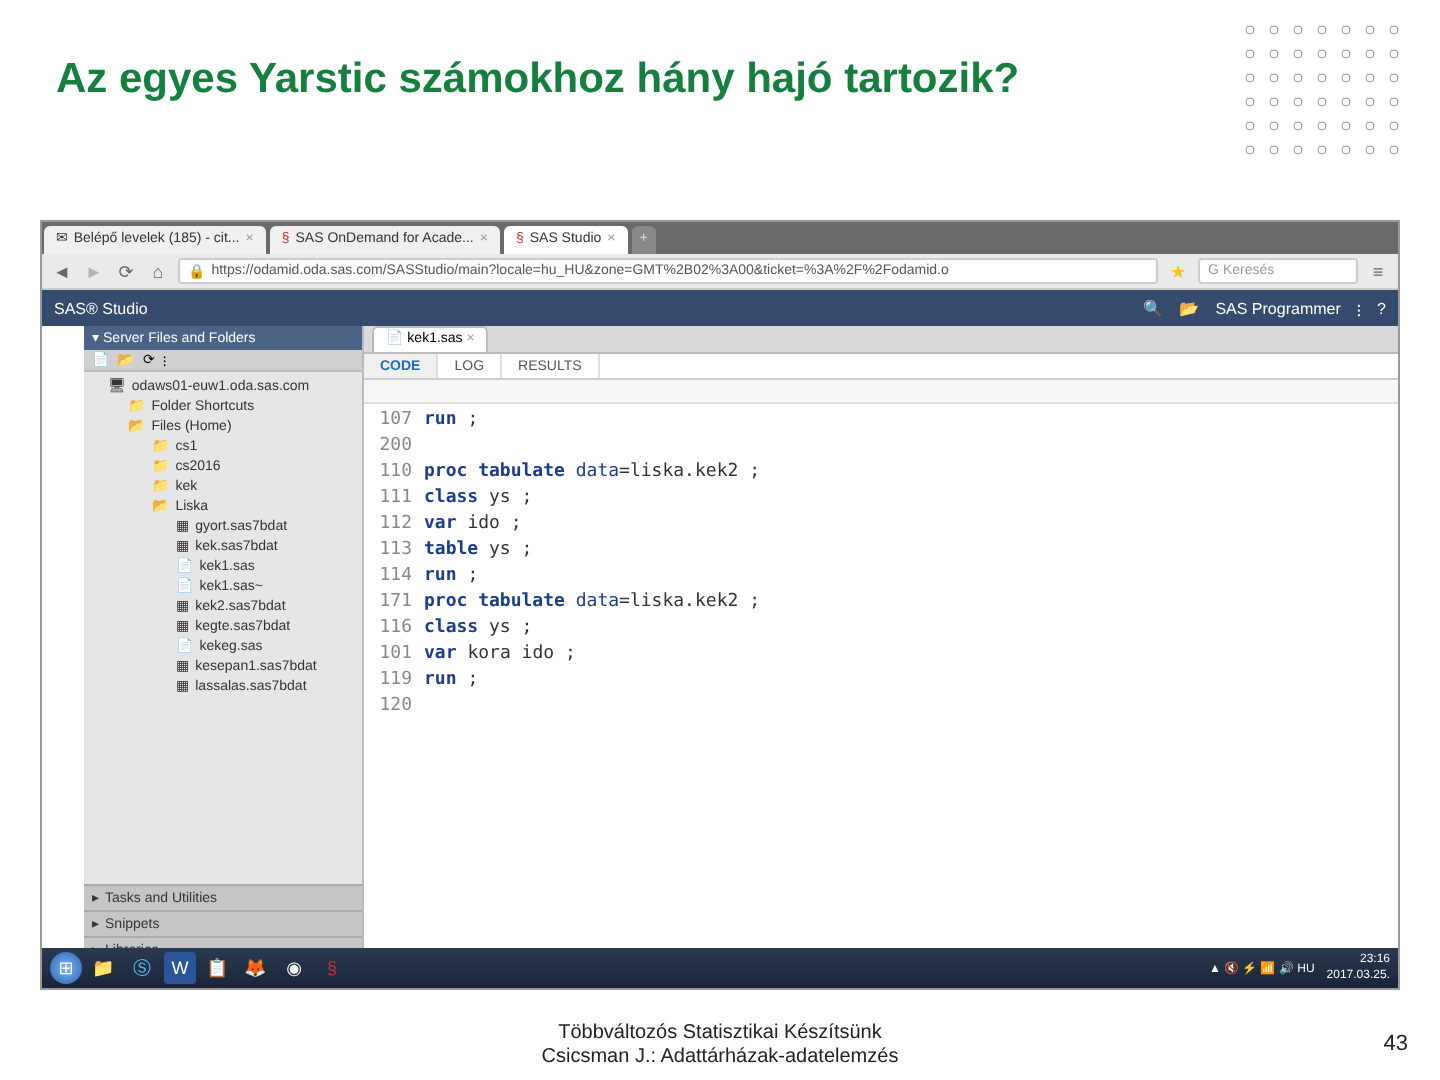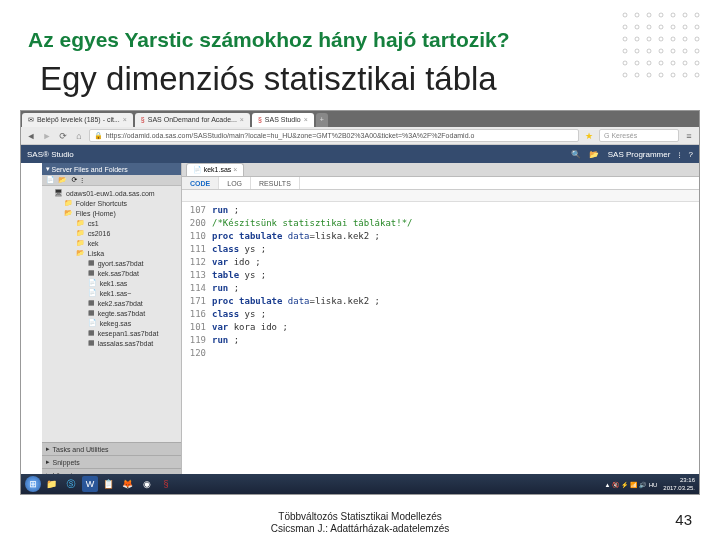--- a/index.html
+++ b/index.html
@@ -40,21 +40,21 @@
   .ctext { color:#333; }
   .kw { color:#1a3d8f; font-weight:bold; }
   .cm { color:#2a8a2a; }
   .ds { color:#1a3d8f; }
   .semi { color:#333; }
   .taskbar { position:absolute; bottom:0; left:0; right:0; height:20px; background: linear-gradient(#2a3a52,#1a2438); display:flex; align-items:center; padding:0 4px; gap:3px; }
   .tbicon { width:16px; height:16px; border-radius:2px; display:inline-flex; align-items:center; justify-content:center; font-size:9px; color:#fff; }
   .tbright { margin-left:auto; display:flex; align-items:center; gap:6px; font-size:6px; color:#fff; text-align:right; }
   .footer1 { position:absolute; bottom: 18px; left:0; right:0; text-align:center; font-size:10px; color:#222; }
   .footer2 { position:absolute; bottom: 6px; left:0; right:0; text-align:center; font-size:10px; color:#222; }
-  .pagenum { position:absolute; bottom: 12px; right: 28px; font-size:15px; color:#222; }
+  .pagenum { position:absolute; bottom: 12px; right: 16px; font-size:11px; color:#222; }
 </style>
 </head>
 <body>
 
 <div class="slide">
 
   <div class="dotgrid">
     <svg width="80" height="80">
       <g fill="none" stroke="#999" stroke-width="0.5">
         <circle cx="5" cy="5" r="2"></circle>
@@ -97,21 +97,20 @@
           <circle cx="29" cy="65" r="2"></circle>
           <circle cx="41" cy="65" r="2"></circle>
           <circle cx="53" cy="65" r="2"></circle>
           <circle cx="65" cy="65" r="2"></circle>
           <circle cx="77" cy="65" r="2"></circle>
       </g>
     </svg>
   </div>
 
   <div class="question">Az egyes Yarstic számokhoz hány hajó tartozik?</div>
-  <div class="title">Egy dimenziós statisztikai tábla</div>
 
   <div class="screenshot">
 
     <div class="tabbar">
       <div class="btab">
         <span>✉</span>
         <span>Belépő levelek (185) - cit...</span>
         <span class="x">×</span>
       </div>
       <div class="btab">
@@ -266,21 +265,20 @@
           <div class="st">RESULTS</div>
         </div>
         <div class="editor-toolbar"></div>
         <div class="code" id="code">
             <div class="cline">
               <span class="lno">107</span>
               <span><span class="kw">run </span><span class="semi">;</span></span>
             </div>
             <div class="cline">
               <span class="lno">200</span>
-              <span><span class="cm">/*Készítsünk statisztikai táblákat!*/</span></span>
             </div>
             <div class="cline">
               <span class="lno">110</span>
               <span><span class="kw">proc tabulate </span><span class="ds">data</span><span class="ctext">=liska.kek2 ;</span></span>
             </div>
             <div class="cline">
               <span class="lno">111</span>
               <span><span class="kw">class </span><span class="ctext">ys ;</span></span>
             </div>
             <div class="cline">
@@ -332,16 +330,16 @@
       <div class="tbright">
         <span>▲ 🔇 ⚡ 📶 🔊 HU</span>
         <span style="line-height:8px">
           <span style="display:block">23:16</span>
           <span style="display:block">2017.03.25.</span>
         </span>
       </div>
     </div>
   </div>
 
-  <div class="footer1">Többváltozós Statisztikai Modellezés</div>
+  <div class="footer1">Többváltozós Statisztikai Készítsünk</div>
   <div class="footer2">Csicsman J.: Adattárházak-adatelemzés</div>
   <div class="pagenum">43</div>
 </div>
 
 </body></html>

